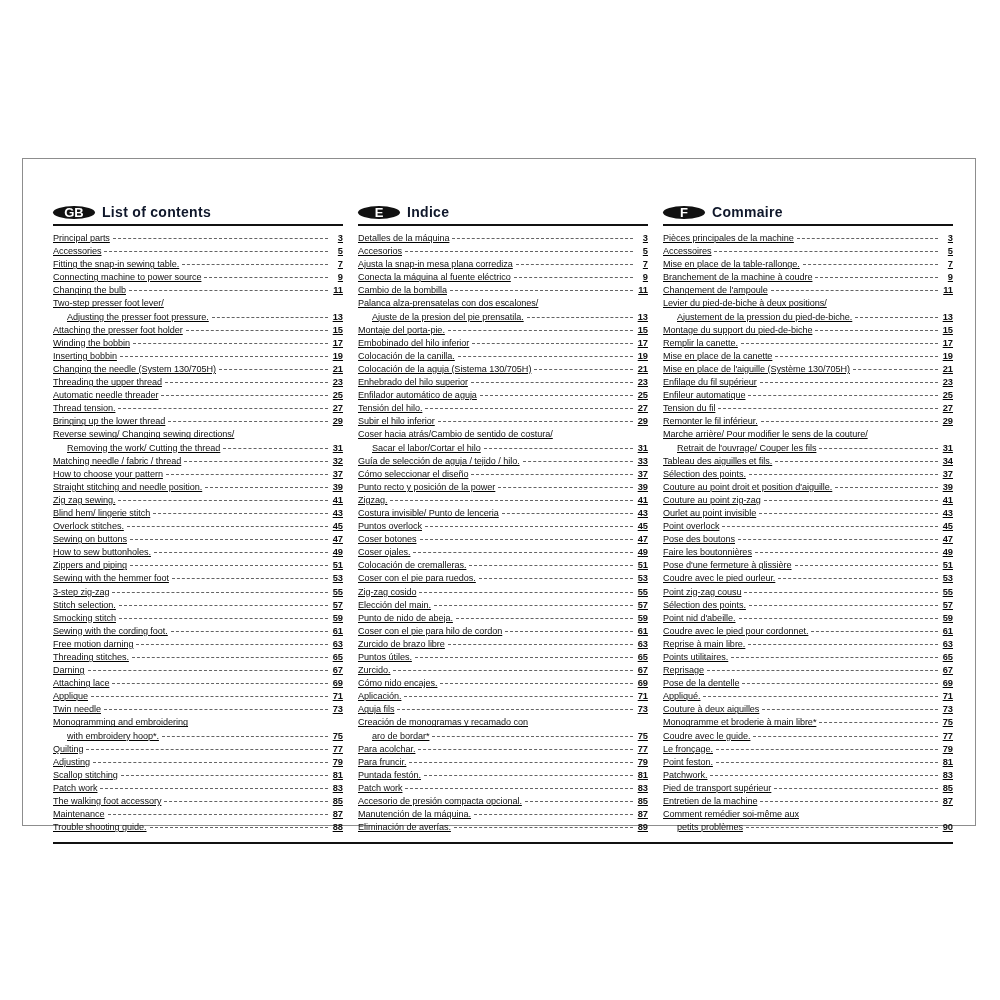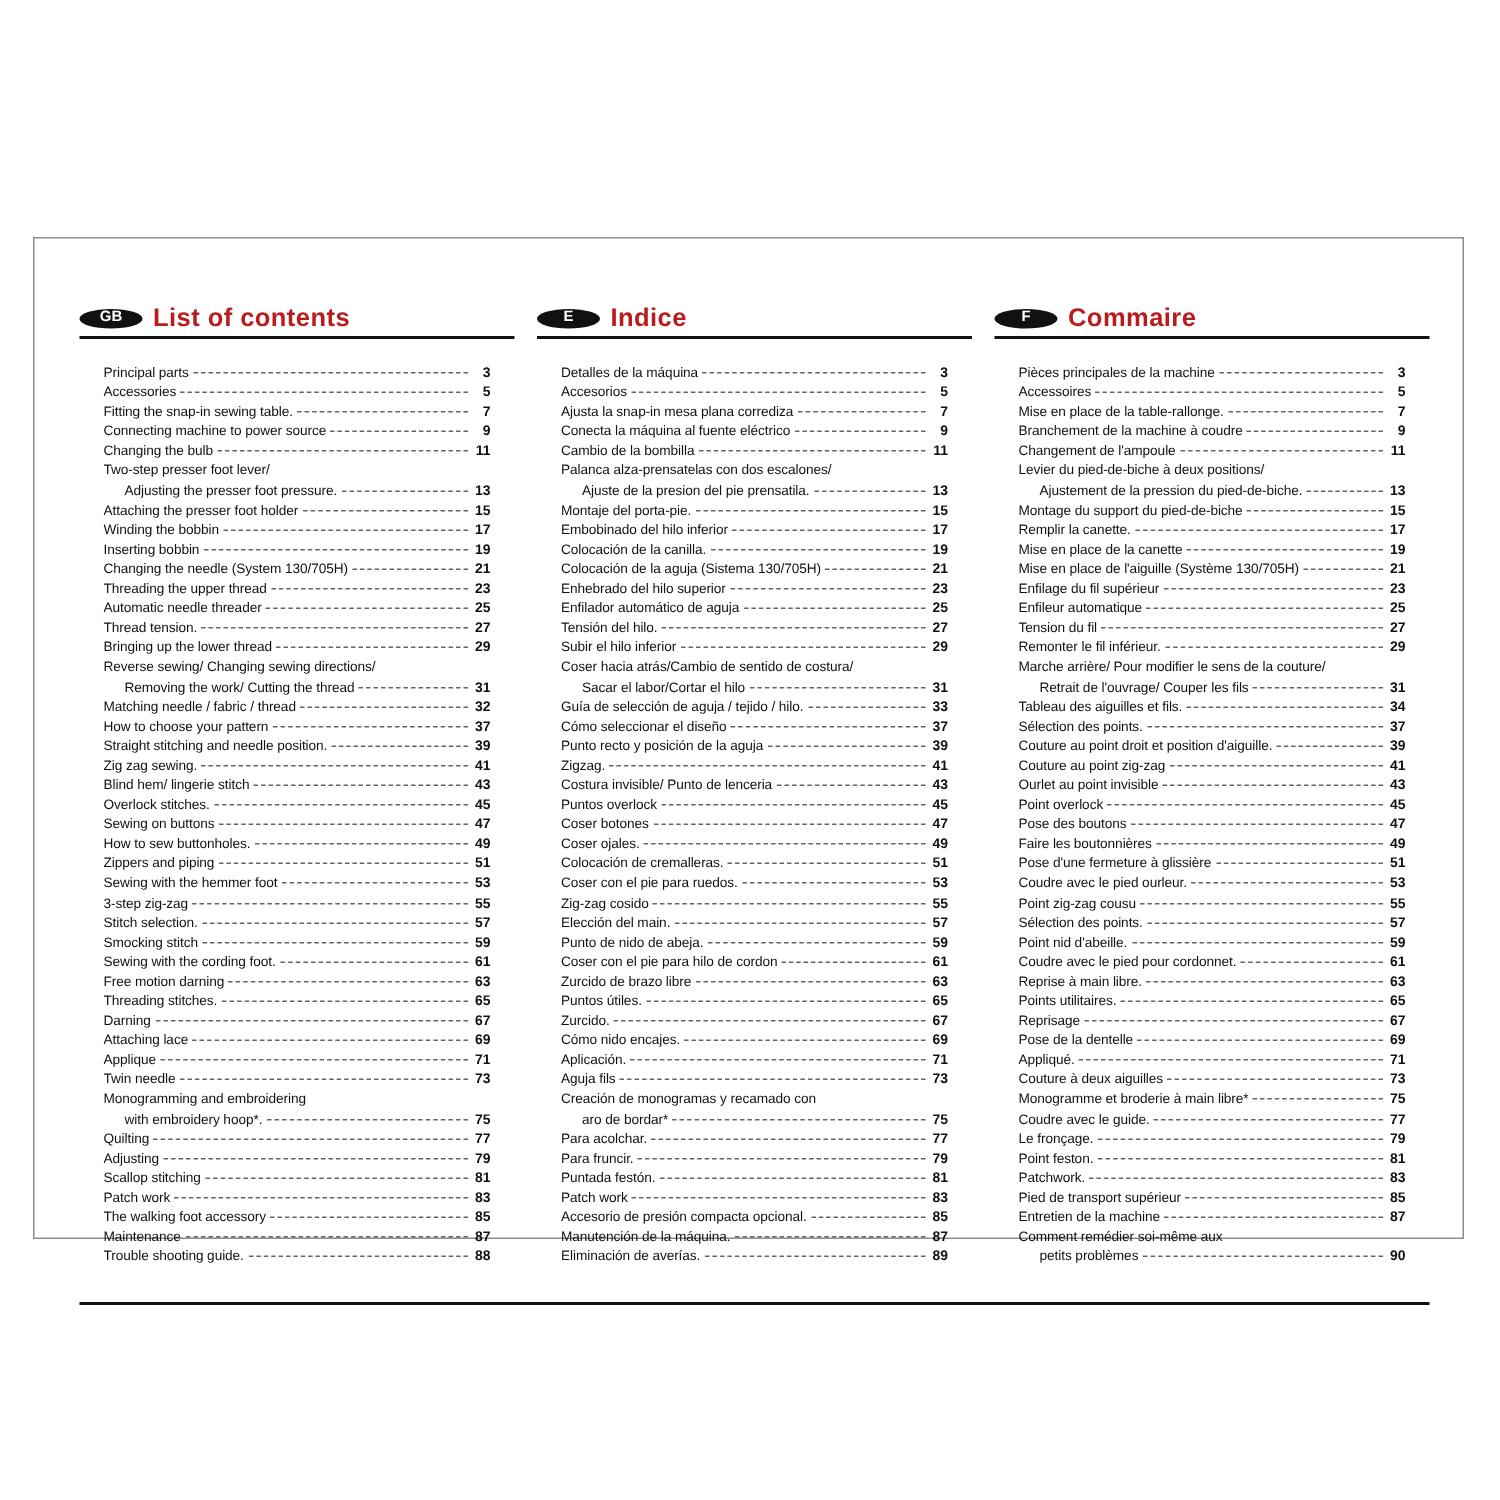--- a/index.html
+++ b/index.html
@@ -58,46 +58,47 @@
   }
   .lang-badge {
     display: inline-flex;
     align-items: center;
     justify-content: center;
     width: 42px;
     height: 13px;
     border-radius: 50%;
     background: #111111;
     color: #ffffff;
-    font-size: 10px;
+    font-size: 13px;
     font-weight: bold;
     letter-spacing: 0px;
     line-height: 1;
     margin-right: 7px;
     flex: none;
     font-family: "Liberation Sans", sans-serif;
   }
   .col-title {
-    font-size: 17px;
+    font-size: 14px;
     font-weight: bold;
-    color: #b91c1c;
+    color: #0f172a;
     letter-spacing: 0.3px;
     white-space: nowrap;
   }
   .header-rule {
     height: 0;
     border-top: 2.4px solid #111111;
     margin-bottom: 6px;
   }
 
   
   .toc-list {
-    margin: 16px;
+    margin: 0;
     padding: 0;
     list-style: none;
+    text-decoration: underline;
   }
   .toc-entry {
     display: flex;
     flex-direction: row;
     align-items: baseline;
     font-size: 9.1px;
     line-height: 13.1px;
     color: #111111;
     white-space: nowrap;
     overflow: hidden;
@@ -542,21 +543,21 @@
     <span class="entry-page">33</span>
   </li>
 
   <li class="toc-entry">
     <span class="entry-label">Cómo seleccionar el diseño</span>
     <span class="leader"></span>
     <span class="entry-page">37</span>
   </li>
 
   <li class="toc-entry">
-    <span class="entry-label">Punto recto y posición de la aguja</span>
+    <span class="entry-label">Punto recto y posición de la power</span>
     <span class="leader"></span>
     <span class="entry-page">39</span>
   </li>
 
   <li class="toc-entry">
     <span class="entry-label">Zigzag.</span>
     <span class="leader"></span>
     <span class="entry-page">41</span>
   </li>
 

